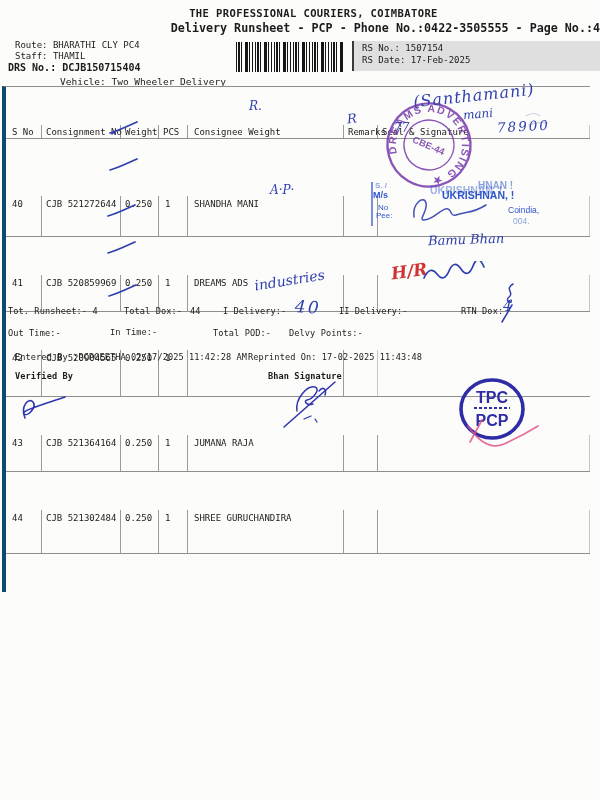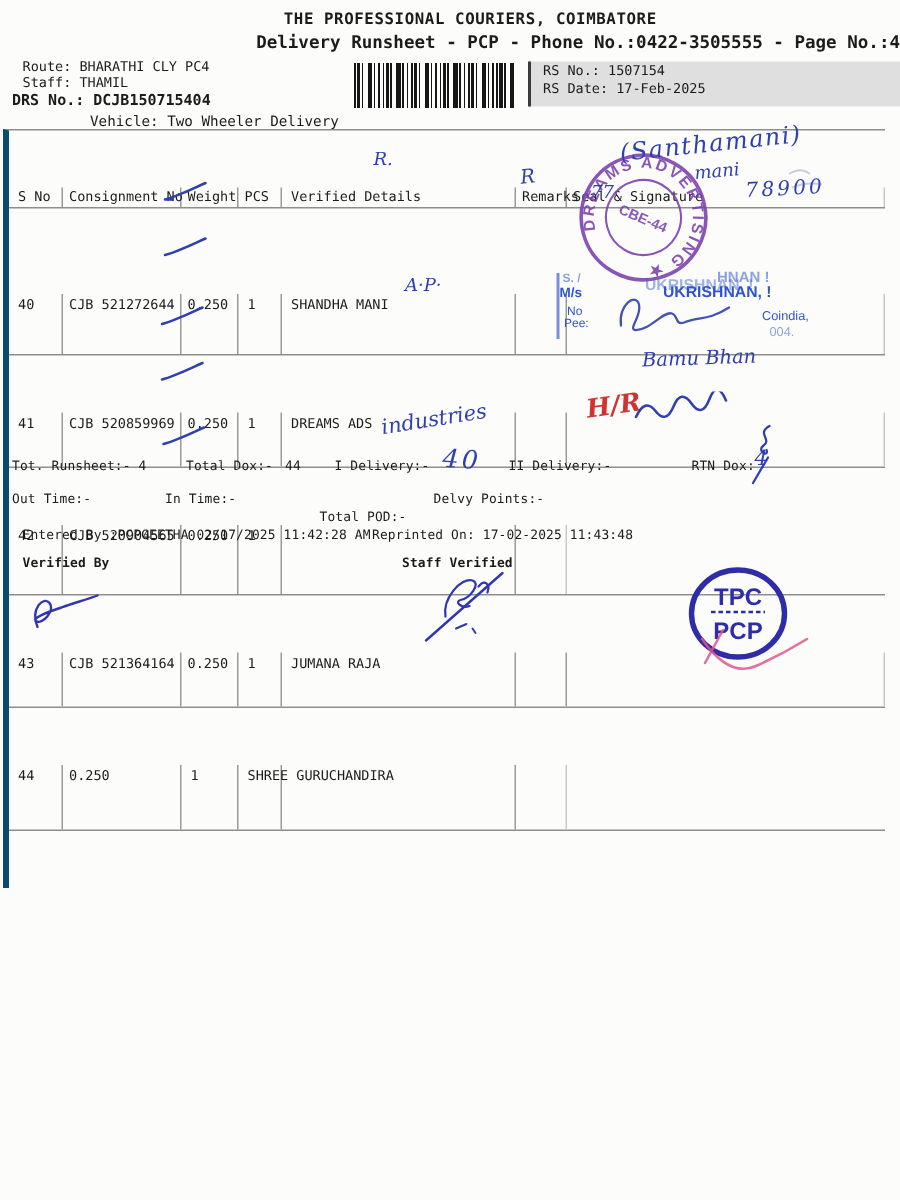--- a/index.html
+++ b/index.html
@@ -60,21 +60,21 @@
     <div class="abs meta" style="left:8px;top:2px;">RS No.: 1507154</div>
     <div class="abs meta" style="left:8px;top:14px;">RS Date: 17-Feb-2025</div>
   </div>
 
   <div class="abs tbl">
     <div class="trow thead" style="height:13px;">
       <div class="tcell c-sno">S No</div>
       <div class="tcell">Consignment No</div>
       <div class="tcell">Weight</div>
       <div class="tcell">PCS</div>
-      <div class="tcell c-consignee">Verified Details</div>
+      <div class="tcell c-consignee">Consignee Weight</div>
       <div class="tcell">Remarks</div>
       <div class="tcell">Seal &amp; Signature</div>
     </div>
 
     <div class="trow" style="height:40px;">
       <div class="tcell c-sno">40</div>
       <div class="tcell">CJB 521272644</div>
       <div class="tcell">0.250</div>
       <div class="tcell" style="padding-left:6px;">1</div>
       <div class="tcell c-consignee">SHANDHA MANI</div>
@@ -102,20 +102,21 @@
       <div class="tcell c-sno">43</div>
       <div class="tcell">CJB 521364164</div>
       <div class="tcell">0.250</div>
       <div class="tcell" style="padding-left:6px;">1</div>
       <div class="tcell c-consignee">JUMANA RAJA</div>
       <div class="tcell"></div>
       <div class="tcell"></div>
     </div>
     <div class="trow" style="height:43px;">
       <div class="tcell c-sno">44</div>
+      <div class="tcell">CJB 521302484</div>
       <div class="tcell">0.250</div>
       <div class="tcell" style="padding-left:6px;">1</div>
       <div class="tcell c-consignee">SHREE GURUCHANDIRA</div>
       <div class="tcell"></div>
       <div class="tcell"></div>
     </div>
   </div>
 
   <svg class="abs" style="left:108px;top:120px;" width="32" height="15">
       <path d="M2,13 C10,11 20,6 29,2 M7,13 L2,13" stroke="#2f3fae" stroke-width="1.7" fill="none" stroke-linecap="round"></path>
@@ -189,29 +190,29 @@
   <div class="abs totals" style="left:223px;top:306px;">I Delivery:-</div>
   <div class="abs totals" style="left:339px;top:306px;">II Delivery:-</div>
   <div class="abs totals" style="left:461px;top:306px;">RTN Dox:</div>
   <div class="abs hw" style="left:295px;top:297px;font-size:17px;letter-spacing:2px;transform:rotate(4deg);">40</div>
   <div class="abs hw" style="left:503px;top:298px;font-size:14px;">4</div>
   <svg class="abs" style="left:498px;top:303px;" width="18" height="22">
       <path d="M14,2 L4,19" stroke="#2f3fae" stroke-width="1.5" fill="none" stroke-linecap="round"></path>
     </svg>
 
   <div class="abs totals" style="left:8px;top:328px;">Out Time:-</div>
-  <div class="abs totals" style="left:110px;top:328px;">In Time:-</div>
-  <div class="abs totals" style="left:213px;top:328px;margin-top:12px;">Total POD:-</div>
+  <div class="abs totals" style="left:110px;top:328px;font-family:Liberation Mono, monospace;">In Time:-</div>
+  <div class="abs totals" style="left:213px;top:328px;">Total POD:-</div>
   <div class="abs totals" style="left:289px;top:328px;text-align:center;">Delvy Points:-</div>
 
   <div class="abs totals" style="left:15px;top:352px;">Entered By :PCPGEETHA 02/17/2025 11:42:28 AM</div>
   <div class="abs totals" style="left:248px;top:352px;">Reprinted On: 17-02-2025 11:43:48</div>
 
   <div class="abs totals" style="left:15px;top:371px;font-weight:bold;">Verified By</div>
-  <div class="abs totals" style="left:268px;top:371px;font-weight:bold;">Staff Verified</div>
+  <div class="abs totals" style="left:268px;top:371px;font-weight:bold;">Bhan Signature</div>
 
   <svg class="abs" style="left:16px;top:392px;" width="52" height="34">
     <path d="M9,26 C4,14 13,5 17,10 C21,15 12,25 8,22 C5,20 16,16 25,13 C33,10 41,8 49,5" stroke="#3036b0" stroke-width="1.6" fill="none" stroke-linecap="round"></path>
   </svg>
 
   <svg class="abs" style="left:278px;top:373px;" width="62" height="58">
     <path d="M6,54 L57,9" stroke="#3036b0" stroke-width="1.6" fill="none" stroke-linecap="round"></path>
     <path d="M19,38 C17,26 29,12 37,14 C43,16 35,26 29,27 C25,28 29,33 35,31 M41,18 C45,13 49,16 47,22" stroke="#3036b0" stroke-width="1.5" fill="none" stroke-linecap="round"></path>
     <path d="M26,46 l7,-3 M37,46 l2,3" stroke="#3036b0" stroke-width="1.3" fill="none" stroke-linecap="round"></path>
   </svg>

